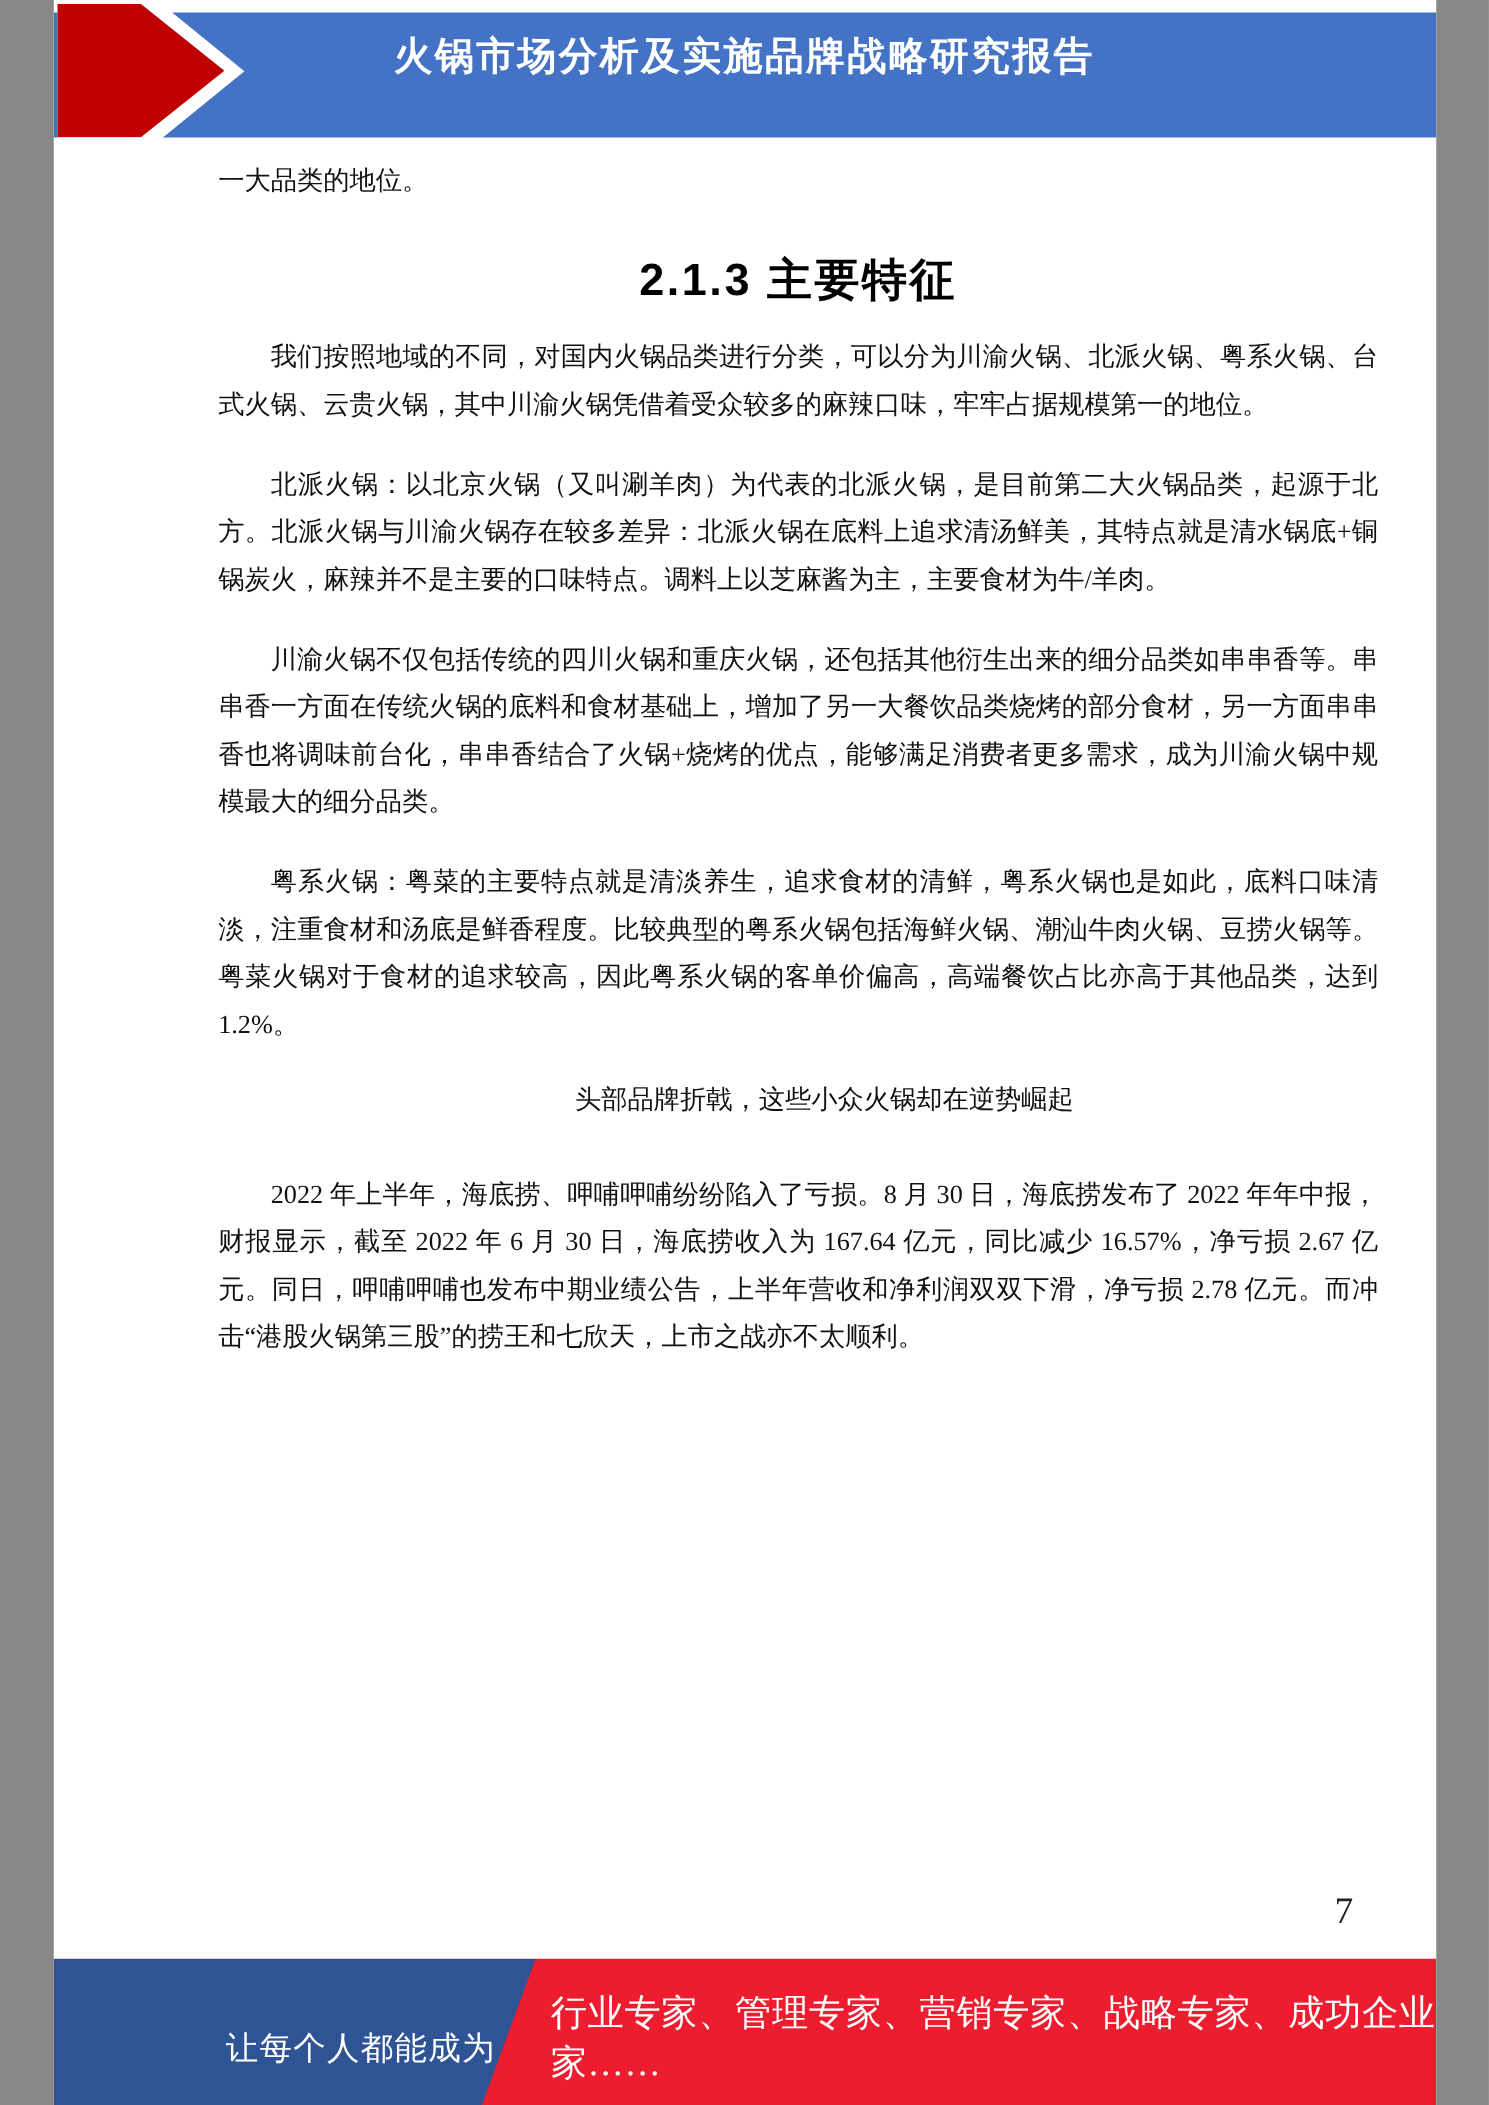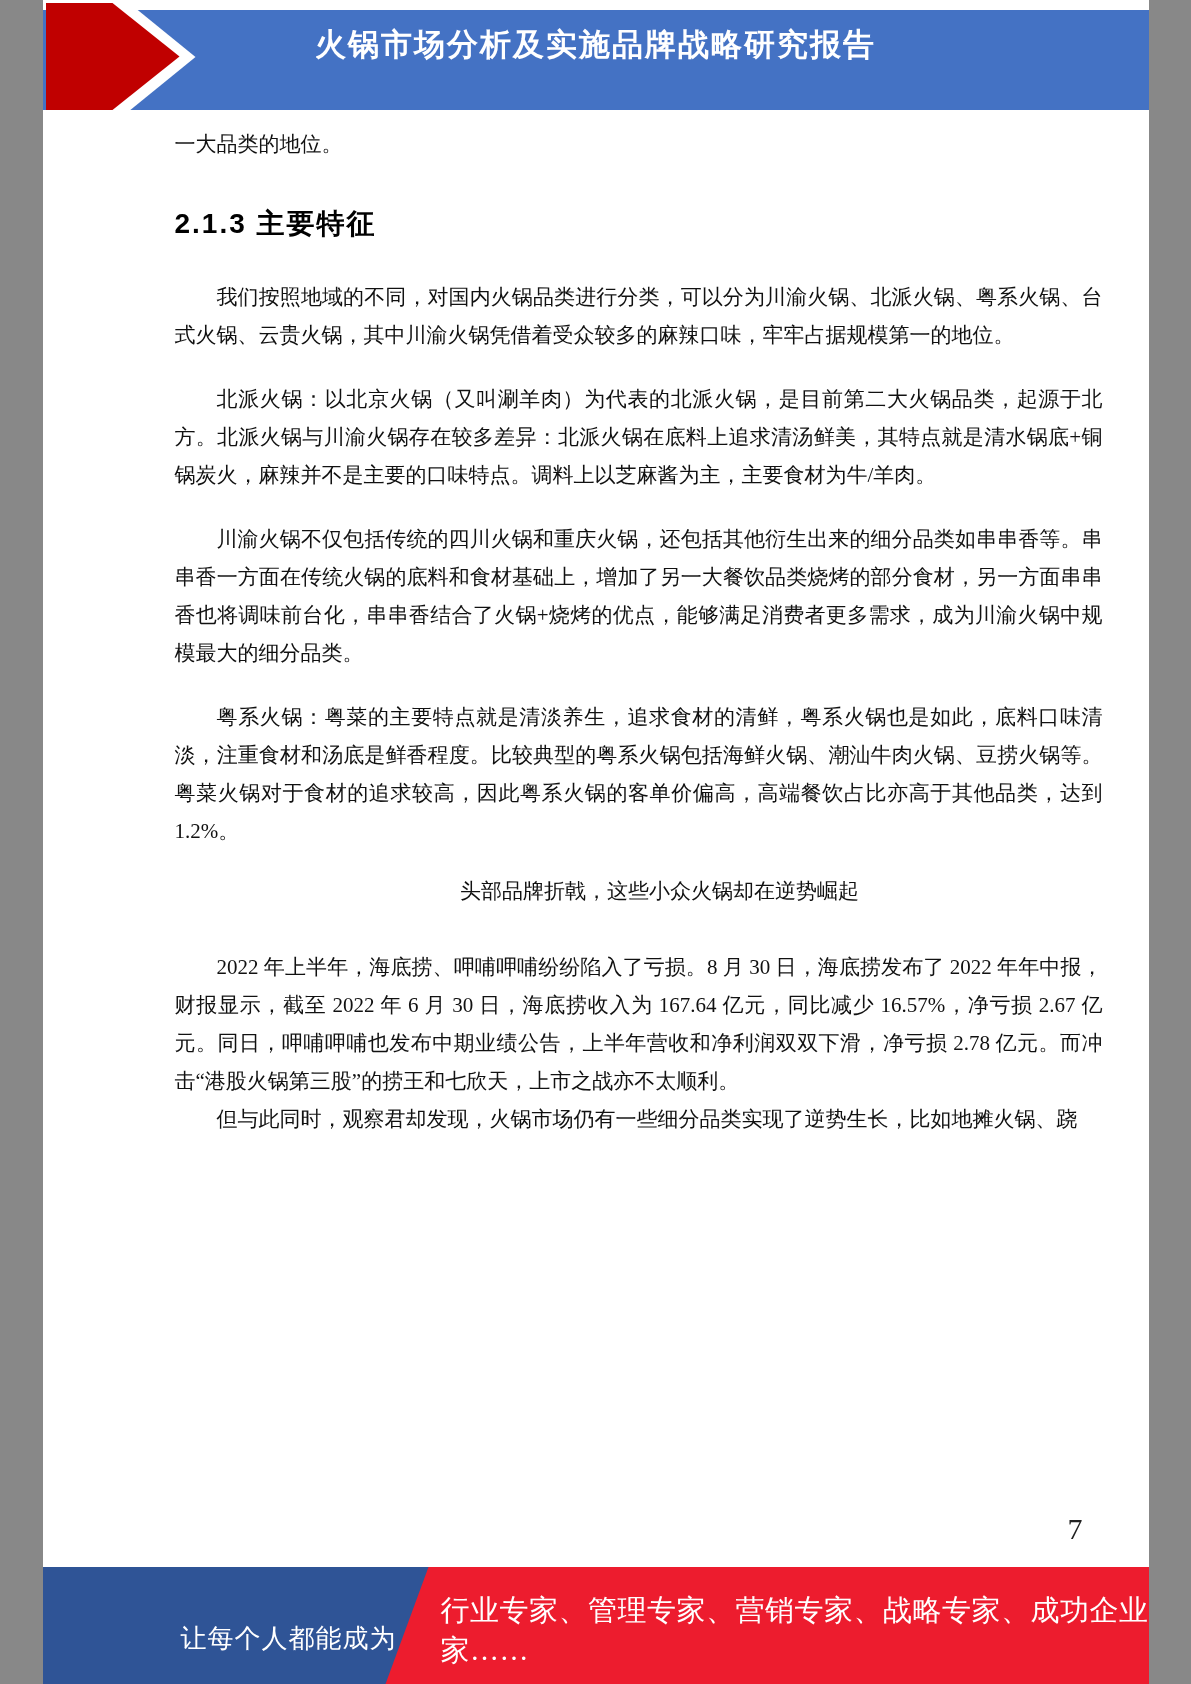--- a/index.html
+++ b/index.html
@@ -35,26 +35,26 @@
 
   
   .content {
     position:absolute; top:128px; left:132px; width:928px;
     font-size:21px; text-align:justify;
   }
   .intro { margin:0; line-height:32px; }
   h2.sec {
     margin:46px 0 0 0;
     font-family:"Liberation Sans","DejaVu Sans",sans-serif;
-    font-weight:bold; font-size:28px; line-height:36px;
-    letter-spacing:2px; color:#000; text-align:left;
+    font-weight:bold; font-size:36px; line-height:36px;
+    letter-spacing:2px; color:#000; text-align:center;
   }
   h2.sec.second { margin-top:130px; }
   p.body { margin:26px 0 0 0; line-height:38px; text-indent:2em; }
-  p.body.first { margin-top:36px; }
+  p.body.first { margin-top:24px; }
   p.sub { margin:22px 0 0 0; line-height:38px; text-indent:2em; text-align:center; }
   p.body.p2022 { margin-top:38px; }
   p.body.last { margin-top:0; }
 
   .pagenum {
     position:absolute; top:1510px; left:132px; width:928px;
     text-align:right; padding-right:20px; box-sizing:border-box;
     font-size:30px; line-height:38px; color:#222;
   }
 
@@ -92,21 +92,20 @@
     <p class="intro">一大品类的地位。</p>
 
     <h2 class="sec">2.1.3 主要特征</h2>
     <p class="body first">我们按照地域的不同，对国内火锅品类进行分类，可以分为川渝火锅、北派火锅、粤系火锅、台式火锅、云贵火锅，其中川渝火锅凭借着受众较多的麻辣口味，牢牢占据规模第一的地位。</p>
     <p class="body">北派火锅：以北京火锅（又叫涮羊肉）为代表的北派火锅，是目前第二大火锅品类，起源于北方。北派火锅与川渝火锅存在较多差异：北派火锅在底料上追求清汤鲜美，其特点就是清水锅底+铜锅炭火，麻辣并不是主要的口味特点。调料上以芝麻酱为主，主要食材为牛/羊肉。</p>
     <p class="body">川渝火锅不仅包括传统的四川火锅和重庆火锅，还包括其他衍生出来的细分品类如串串香等。串串香一方面在传统火锅的底料和食材基础上，增加了另一大餐饮品类烧烤的部分食材，另一方面串串香也将调味前台化，串串香结合了火锅+烧烤的优点，能够满足消费者更多需求，成为川渝火锅中规模最大的细分品类。</p>
     <p class="body">粤系火锅：粤菜的主要特点就是清淡养生，追求食材的清鲜，粤系火锅也是如此，底料口味清淡，注重食材和汤底是鲜香程度。比较典型的粤系火锅包括海鲜火锅、潮汕牛肉火锅、豆捞火锅等。粤菜火锅对于食材的追求较高，因此粤系火锅的客单价偏高，高端餐饮占比亦高于其他品类，达到 1.2%。</p>
 
     <p class="sub">头部品牌折戟，这些小众火锅却在逆势崛起</p>
     <p class="body p2022">2022 年上半年，海底捞、呷哺呷哺纷纷陷入了亏损。8 月 30 日，海底捞发布了 2022 年年中报，财报显示，截至 2022 年 6 月 30 日，海底捞收入为 167.64 亿元，同比减少 16.57%，净亏损 2.67 亿元。同日，呷哺呷哺也发布中期业绩公告，上半年营收和净利润双双下滑，净亏损 2.78 亿元。而冲击“港股火锅第三股”的捞王和七欣天，上市之战亦不太顺利。</p>
-    <p class="body last">但与此同时，观察君却发现，火锅市场仍有一些细分品类实现了逆势生长，比如地摊火锅、跷</p>
   </main>
 
   <div class="pagenum">7</div>
 
   <footer class="footer" style="background: rgb(237, 28, 46);">
     <div class="footer-blue" style="background: rgb(47, 84, 150);"></div>
     <div class="footer-left">让每个人都能成为</div>
     <div class="footer-right">行业专家、管理专家、营销专家、战略专家、成功企业家……</div>
   </footer>
 

